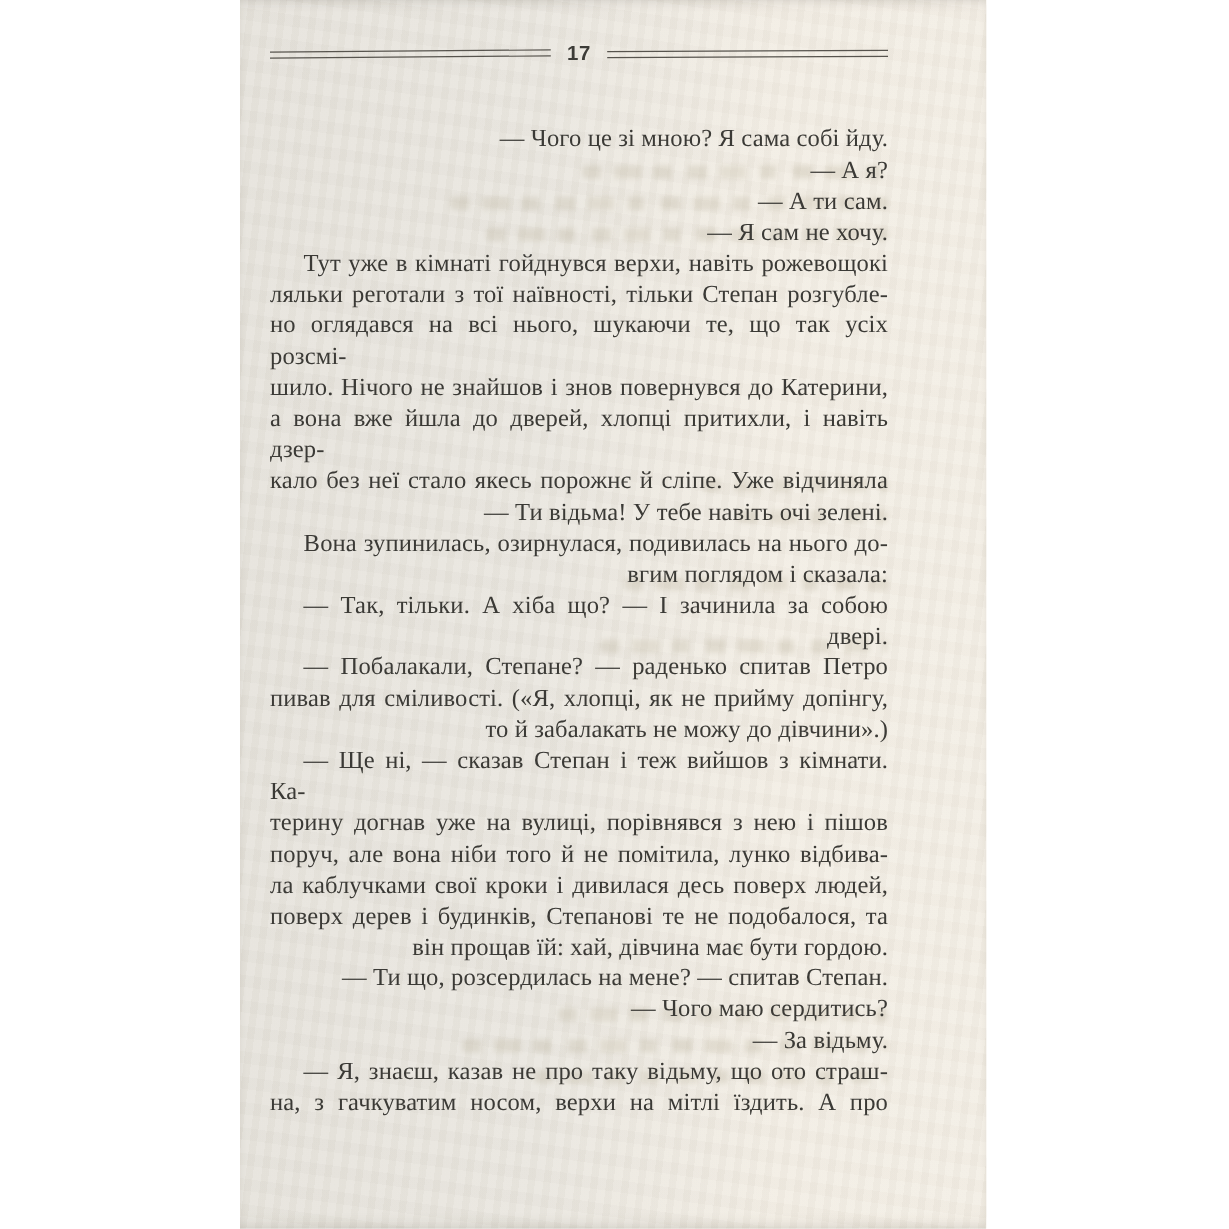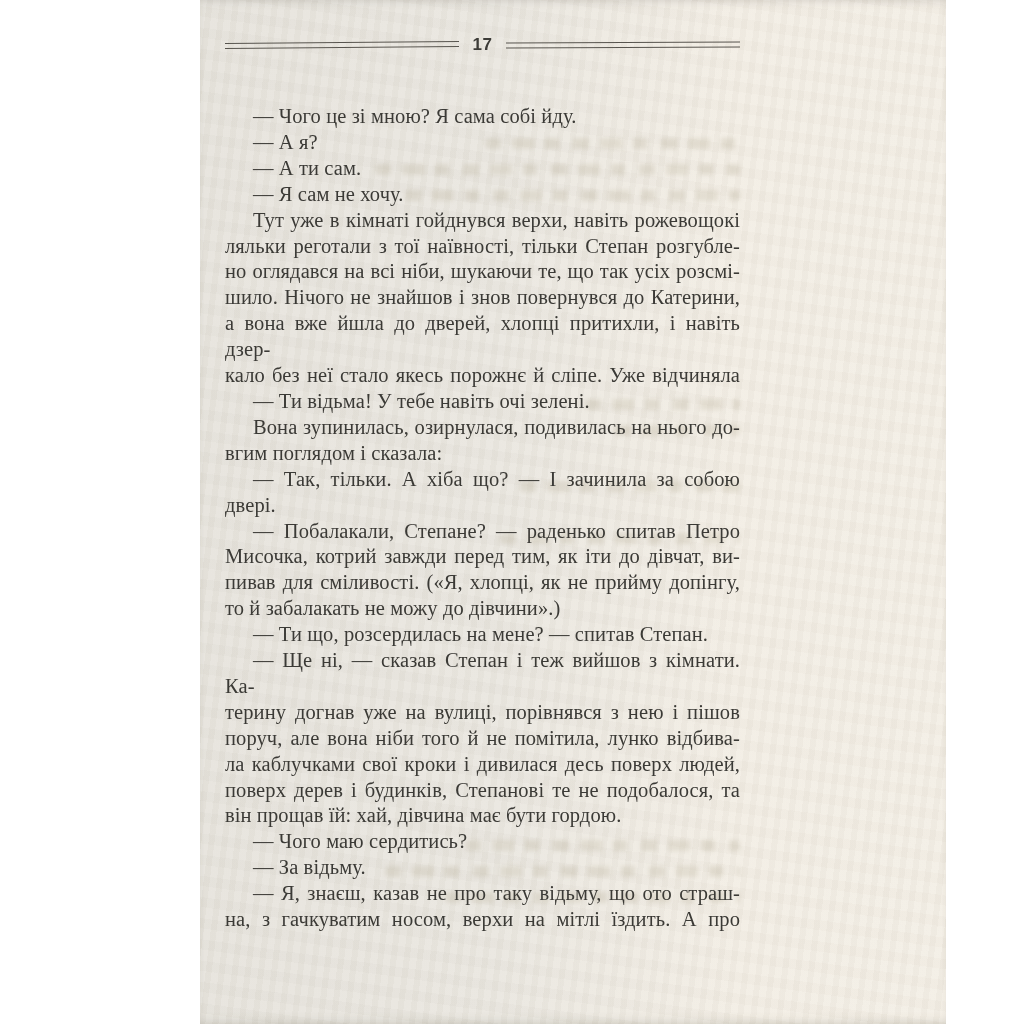--- a/index.html
+++ b/index.html
@@ -7,21 +7,21 @@
     width: 1024px; height: 1024px;
     background: #ffffff;
     overflow: hidden;
     font-family: "Liberation Serif", "DejaVu Serif", serif;
   }
   .stage { position: relative; width: 1024px; height: 1024px; background: #ffffff; }
 
   
   .page {
     position: absolute;
-    left: 200px; top: 0; width: 746px; height: 1024px;
+    left: 200px; top: 0; width: 622px; height: 1024px;
     background: linear-gradient(90deg, #e6e3dc 0%, #e9e6df 40%, #f2ede4 72%, #f3eee5 100%);
     box-shadow: inset 0 6px 10px -6px rgba(90,85,70,.25), inset 0 -8px 12px -8px rgba(90,85,70,.28);
   }
   
   .page::before {
     content: ""; position: absolute; inset: 0;
     background:
       repeating-linear-gradient(97deg, rgba(255,255,255,.05) 0 7px, rgba(120,110,90,.03) 7px 13px),
       repeating-linear-gradient(8deg, rgba(255,255,255,.04) 0 11px, rgba(120,110,90,.02) 11px 21px);
     pointer-events: none;
@@ -46,21 +46,21 @@
     letter-spacing: .5px; line-height: 18px;
   }
 
   
   .text-block {
     position: absolute; left: 25px; top: 104px; width: 515px;
     font-size: 20.5px; line-height: 25.9px; color: #3b3a36;
     letter-spacing: .1px;
   }
   .paragraph { margin: 0; }
-  .line { min-height: 25.9px; text-align: left; }
+  .line { min-height: 25.9px; text-align: right; }
   .line.just { text-align: justify; text-align-last: justify; }
   .line.first { text-indent: 28px; }
 
   
   .ghost {
     position: absolute; height: 11px; border-radius: 4px;
     filter: blur(2px); opacity: .30; pointer-events: none;
     background: repeating-linear-gradient(90deg,
       #bcb49f 0 16px, transparent 16px 27px,
       #c4bca7 27px 49px, transparent 49px 60px,
@@ -99,52 +99,51 @@
         </div>
         <div class="paragraph">
           <div class="line first">— А ти сам.</div>
         </div>
         <div class="paragraph">
           <div class="line first">— Я сам не хочу.</div>
         </div>
         <div class="paragraph">
           <div class="line first just">Тут уже в кімнаті гойднувся верхи, навіть рожевощокі</div>
           <div class="line just">ляльки реготали з тої наївності, тільки Степан розгубле-</div>
-          <div class="line just">но оглядався на всі ніби, шукаючи те, що так усіх розсмі-</div>
+          <div class="line just">но оглядався на всі нього, шукаючи те, що так усіх розсмі-</div>
           <div class="line just">шило. Нічого не знайшов і знов повернувся до Катерини,</div>
           <div class="line just">а вона вже йшла до дверей, хлопці притихли, і навіть дзер-</div>
           <div class="line just">кало без неї стало якесь порожнє й сліпе. Уже відчиняла</div>
         </div>
         <div class="paragraph">
           <div class="line first">— Ти відьма! У тебе навіть очі зелені.</div>
         </div>
         <div class="paragraph">
           <div class="line first just">Вона зупинилась, озирнулася, подивилась на нього до-</div>
           <div class="line">вгим поглядом і сказала:</div>
         </div>
         <div class="paragraph">
           <div class="line first just">— Так, тільки. А хіба що? — І зачинила за собою</div>
           <div class="line">двері.</div>
         </div>
         <div class="paragraph">
           <div class="line first just">— Побалакали, Степане? — раденько спитав Петро</div>
-          <div class="line just">Мисочка, котрий завжди перед тим, як іти до дівчат, ви-</div>
           <div class="line just">пивав для сміливості. («Я, хлопці, як не прийму допінгу,</div>
           <div class="line">то й забалакать не можу до дівчини».)</div>
-        </div>
-        <div class="paragraph">
-          <div class="line first">— Ти що, розсердилась на мене? — спитав Степан.</div>
         </div>
         <div class="paragraph">
           <div class="line first just">— Ще ні, — сказав Степан і теж вийшов з кімнати. Ка-</div>
           <div class="line just">терину догнав уже на вулиці, порівнявся з нею і пішов</div>
           <div class="line just">поруч, але вона ніби того й не помітила, лунко відбива-</div>
           <div class="line just">ла каблучками свої кроки і дивилася десь поверх людей,</div>
           <div class="line just">поверх дерев і будинків, Степанові те не подобалося, та</div>
           <div class="line">він прощав їй: хай, дівчина має бути гордою.</div>
+        </div>
+        <div class="paragraph">
+          <div class="line first">— Ти що, розсердилась на мене? — спитав Степан.</div>
         </div>
         <div class="paragraph">
           <div class="line first">— Чого маю сердитись?</div>
         </div>
         <div class="paragraph">
           <div class="line first">— За відьму.</div>
         </div>
         <div class="paragraph">
           <div class="line first just">— Я, знаєш, казав не про таку відьму, що ото страш-</div>
           <div class="line just">на, з гачкуватим носом, верхи на мітлі їздить. А про</div>

